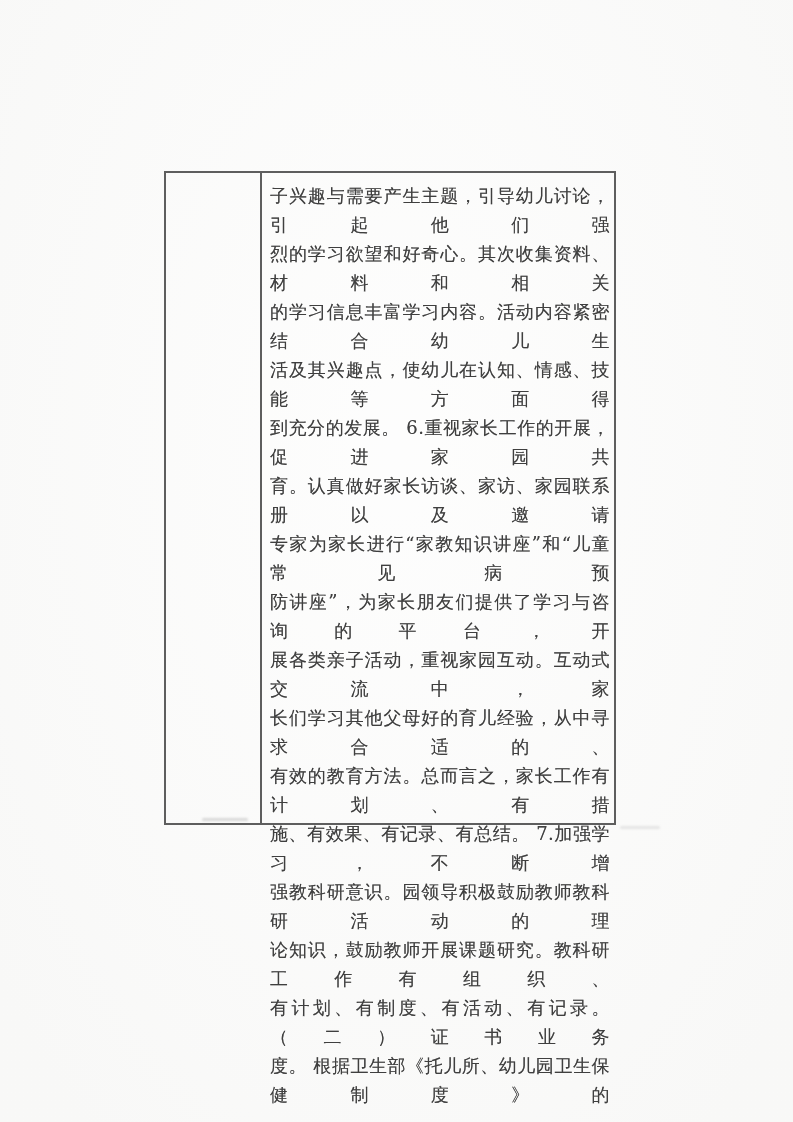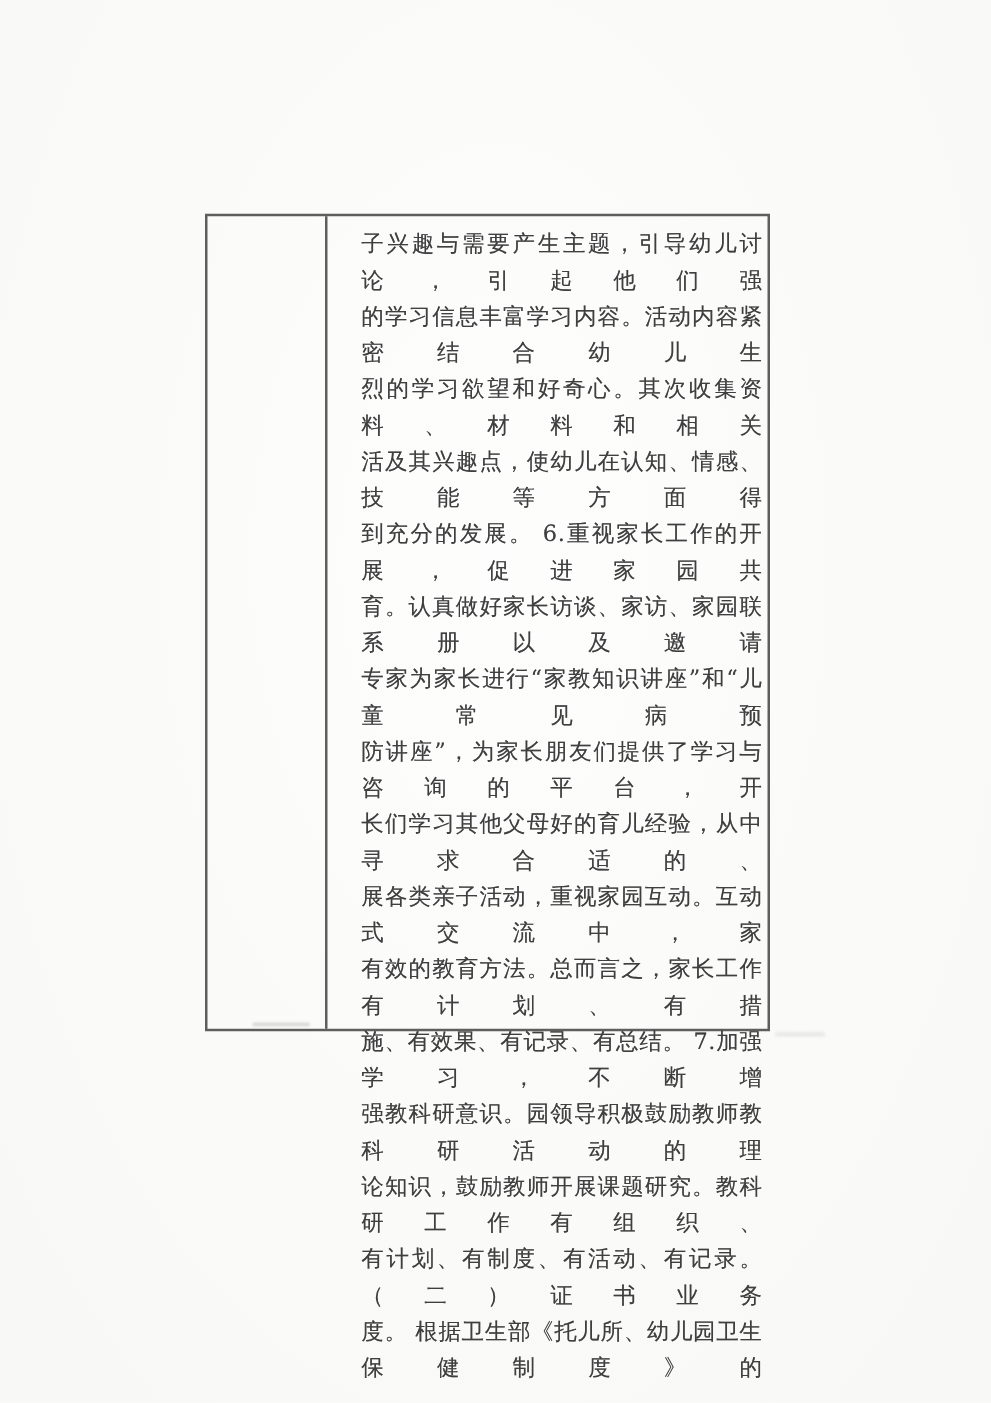--- a/index.html
+++ b/index.html
@@ -46,21 +46,20 @@
   .text-line {
     font-size: 18px;
     line-height: 29px;
     color: var(--ink);
     text-align: justify;
     text-align-last: justify;
     -moz-text-align-last: justify;
     white-space: normal;
     letter-spacing: 0.5px;
     text-shadow: 0 0 0.4px rgba(63,63,63,0.55);
-    margin-left: 19px;
   }
   .scan-artifact-1 {
     position: absolute;
     left: 36px;
     bottom: 2px;
     width: 46px;
     height: 3px;
     background: rgba(120,120,120,0.25);
     border-radius: 2px;
     filter: blur(1px);
@@ -83,29 +82,29 @@
 
   <div class="doc-table">
 
     <div class="cell-left">
       <span></span>
       <div class="scan-artifact-1"></div>
     </div>
 
     <div class="cell-right">
         <div class="text-line">子兴趣与需要产生主题，引导幼儿讨论，引起他们强</div>
+        <div class="text-line">烈的学习欲望和好奇心。其次收集资料、材料和相关</div>
         <div class="text-line">的学习信息丰富学习内容。活动内容紧密结合幼儿生</div>
-        <div class="text-line">烈的学习欲望和好奇心。其次收集资料、材料和相关</div>
         <div class="text-line">活及其兴趣点，使幼儿在认知、情感、技能等方面得</div>
         <div class="text-line">到充分的发展。 6.重视家长工作的开展，促进家园共</div>
         <div class="text-line">育。认真做好家长访谈、家访、家园联系册以及邀请</div>
         <div class="text-line">专家为家长进行“家教知识讲座”和“儿童常见病预</div>
         <div class="text-line">防讲座”，为家长朋友们提供了学习与咨询的平台，开</div>
+        <div class="text-line">展各类亲子活动，重视家园互动。互动式交流中，家</div>
         <div class="text-line">长们学习其他父母好的育儿经验，从中寻求合适的、</div>
-        <div class="text-line">展各类亲子活动，重视家园互动。互动式交流中，家</div>
         <div class="text-line">有效的教育方法。总而言之，家长工作有计划、有措</div>
         <div class="text-line">施、有效果、有记录、有总结。 7.加强学习，不断增</div>
         <div class="text-line">强教科研意识。园领导积极鼓励教师教科研活动的理</div>
         <div class="text-line">论知识，鼓励教师开展课题研究。教科研工作有组织、</div>
         <div class="text-line">有计划、有制度、有活动、有记录。 （二）证书业务</div>
         <div class="text-line">度。 根据卫生部《托儿所、幼儿园卫生保健制度》的</div>
       </div>
 
   </div>
 

